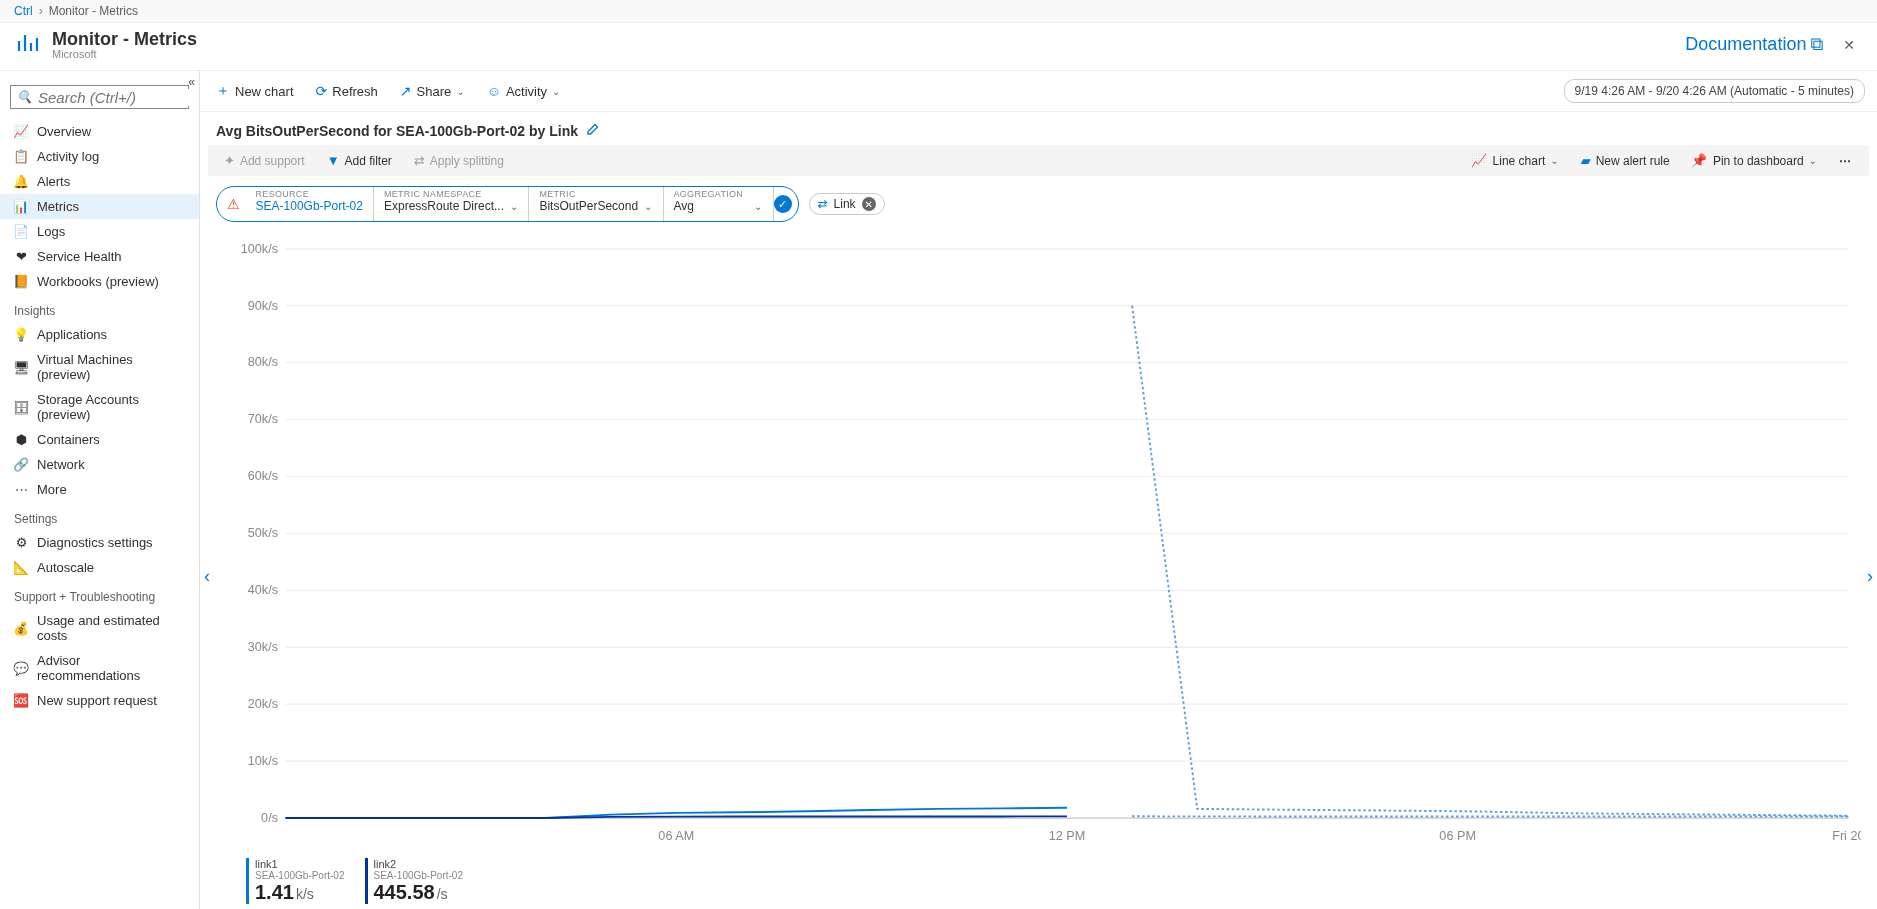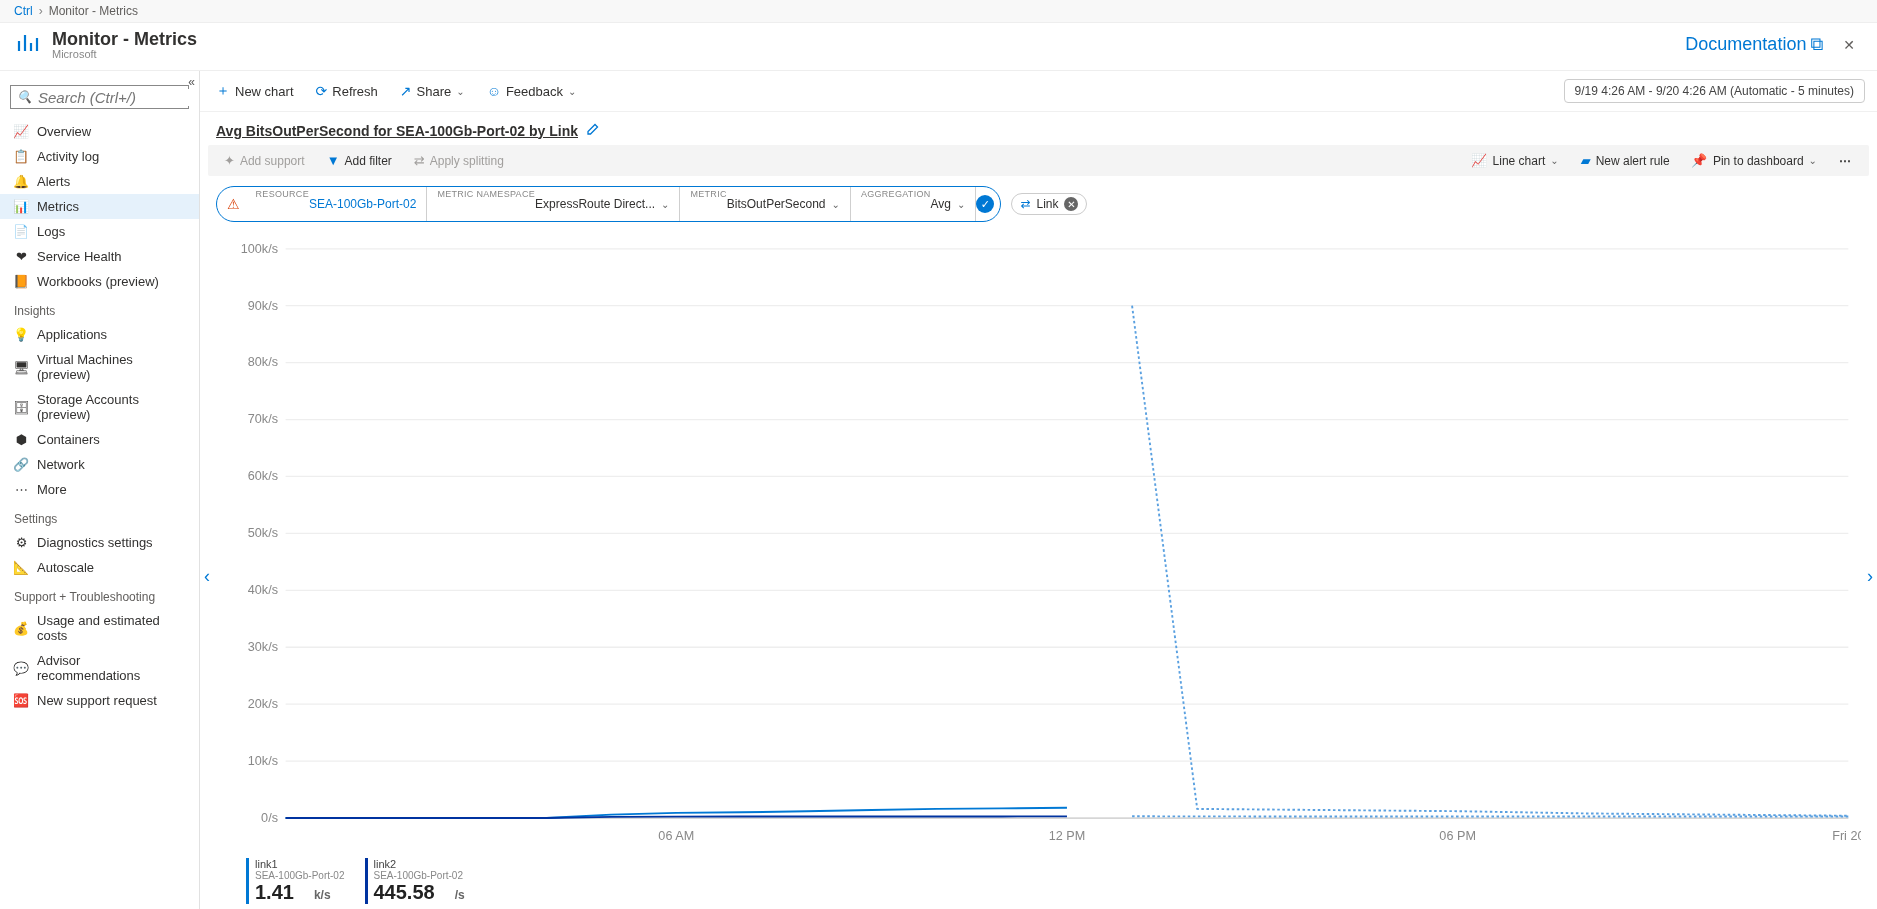--- a/index.html
+++ b/index.html
@@ -30,37 +30,37 @@
 .nav-item.active { background:#e5f1fb; }
 .nav-section { padding:10px 14px 4px 14px; color:#605e5c; font-size:12px; }
 .nav-icon { width:15px; height:15px; display:inline-flex; align-items:center; justify-content:center; font-size:13px; }
 
 
 .main { flex:1; display:flex; flex-direction:column; position:relative; overflow:hidden;}
 .toolbar { display:flex; align-items:center; justify-content:space-between; padding:8px 12px; border-bottom:1px solid #f0f0f0;}
 .toolbar-left, .toolbar-right { display:flex; align-items:center; gap:14px; }
 .tbtn { display:flex; align-items:center; gap:5px; font-size:13px; color:#323130; cursor:pointer; padding:3px 4px;}
 .tbtn .ticon { color:#0078d4; font-size:14px;}
-.time-pill { border:1px solid #ccc; border-radius:4px; padding:4px 10px; font-size:12px; color:#444;}
-
-.chart-title-row { display:flex; align-items:center; gap:8px; padding:10px 16px 6px 16px;text-decoration:underline;}
+.time-pill { border:1px solid #ccc; border-radius:10px; padding:4px 10px; font-size:12px; color:#444;}
+
+.chart-title-row { display:flex; align-items:center; gap:8px; padding:10px 16px 6px 16px;}
 .chart-title { font-weight:600; font-size:14px; }
 
 .secondary-bar { display:flex; align-items:center; justify-content:space-between; padding:4px 10px; background:#f4f4f4; margin:0 8px; border-radius:2px;}
 .secondary-left, .secondary-right { display:flex; align-items:center; gap:10px; }
 .sbtn { display:flex; align-items:center; gap:5px; font-size:12px; padding:4px 6px; cursor:pointer;}
 .sbtn.disabled { color:#a19f9d; }
 .sbtn.enabled { color:#323130; }
 .sbtn .sicon { color:#0078d4; font-size:13px;}
 .sbtn.disabled .sicon { color:#a19f9d;}
 
 
 .metric-row { display:flex; align-items:center; gap:10px; padding:10px 16px; }
 .metric-capsule { display:flex; align-items:stretch; border:1.7px solid #0078d4; border-radius:18px; overflow:hidden; height:36px; position:relative;}
-.metric-seg { display:flex; flex-direction:row; justify-content:flex-start; padding:2px 10px; border-right:1px solid #cfcfcf; min-width:100px; position:relative;}
+.metric-seg { display:flex; flex-direction:column; justify-content:flex-start; padding:2px 10px; border-right:1px solid #cfcfcf; min-width:100px; position:relative;}
 .metric-seg:last-child { border-right:none; }
 .metric-seg .lbl { font-size:9px; color:#888; text-transform:uppercase; letter-spacing:0.3px;}
 .metric-seg .val { font-size:12px; color:#323130; display:flex; align-items:center; justify-content:space-between; gap:6px;}
 .metric-seg .val.link { color:#0078d4; }
 .metric-seg .chev { color:#666; font-size:10px;}
 .warn-icon { align-self:center; padding:0 6px 0 10px; color:#d83b01; font-size:14px;}
 .check-badge { width:18px; height:18px; border-radius:50%; background:#0078d4; color:#fff; display:flex; align-items:center; justify-content:center; font-size:11px; align-self:center; margin-right:6px;}
 
 .split-pill { display:flex; align-items:center; gap:6px; border:1px solid #ccc; border-radius:14px; padding:3px 8px; font-size:12px;}
 .split-pill .x { background:#666; color:#fff; border-radius:50%; width:14px; height:14px; font-size:10px; display:flex; align-items:center; justify-content:center; cursor:pointer;}
@@ -77,21 +77,21 @@
 .future-seg { stroke:#5aa0e0; stroke-width:1.5; stroke-dasharray:2 2; fill:none;}
 
 
 .legend { display:flex; gap:20px; padding:8px 0 16px 30px;}
 .legend-item { border-left:3px solid; padding-left:6px; }
 .legend-item.l1 { border-color:#0078d4; }
 .legend-item.l2 { border-color:#0033a0; }
 .legend-item .ln { font-size:11px; color:#444; }
 .legend-item .lr { font-size:10px; color:#888; }
 .legend-item .lv { font-size:20px; font-weight:600; color:#222;}
-.legend-item .lu { font-size:12px; color:#666; margin-left:20px;font-weight:bold;}
+.legend-item .lu { font-size:14px; color:#666; margin-left:2px;}
 </style>
 </head>
 <body>
 
 <div class="breadcrumb">
   <a href="#">Ctrl</a>
   <span class="sep">›</span>
   <span>Monitor - Metrics</span>
 </div>
 
@@ -222,21 +222,21 @@
             <span class="ticon">⟳</span>
             <span>Refresh</span>
           </div>
         <div class="tbtn">
             <span class="ticon">↗</span>
             <span>Share</span>
             <span style="font-size:10px;color:#666;">⌄</span>
           </div>
         <div class="tbtn">
             <span class="ticon">☺</span>
-            <span>Feedback</span>
+            <span>Activity</span>
             <span style="font-size:10px;color:#666;">⌄</span>
           </div>
       </div>
       <div class="toolbar-right">
         <div class="time-pill">9/19 4:26 AM - 9/20 4:26 AM (Automatic - 5 minutes)</div>
       </div>
     </div>
 
     <div class="chart-title-row">
       <span class="chart-title">Avg BitsOutPerSecond for SEA-100Gb-Port-02 by Link</span>

